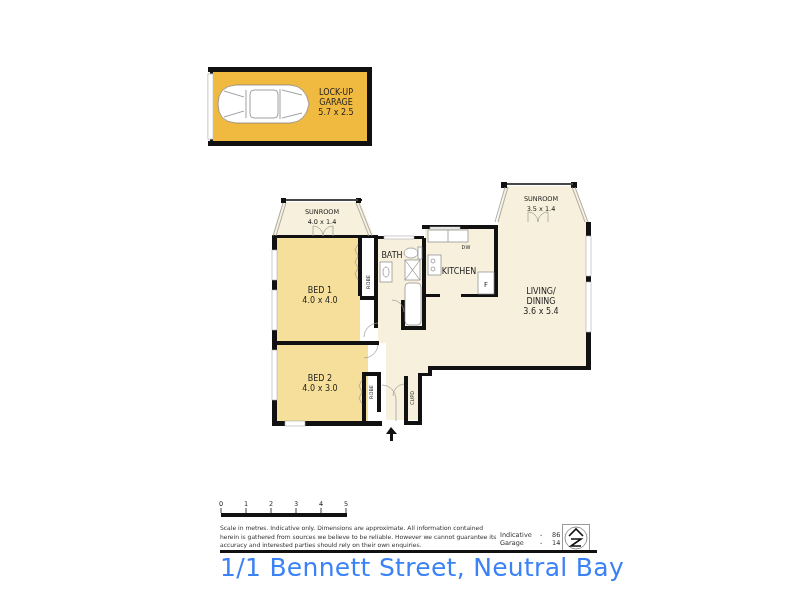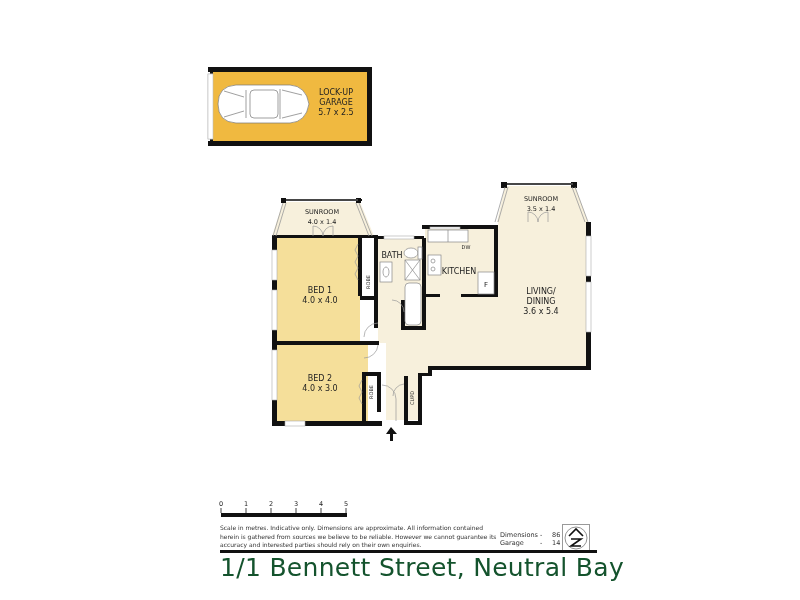--- a/index.html
+++ b/index.html
@@ -4,21 +4,21 @@
 <style>
   html, body { margin:0; padding:0; background:#ffffff; }
   body { width:800px; height:600px; position:relative; overflow:hidden; font-family:"DejaVu Sans", sans-serif; }
   svg { position:absolute; left:0; top:0; }
   .lbl { font-family:"DejaVu Sans", sans-serif; fill:#222; text-anchor:middle; }
   .footer-text { position:absolute; left:220px; top:524px; width:280px; font-size:6px; line-height:8.5px; color:#333; font-family:"DejaVu Sans", sans-serif; }
   .areas { position:absolute; left:500px; top:531px; font-size:6.5px; line-height:8px; color:#333; font-family:"DejaVu Sans", sans-serif; }
   .areas .row { display:flex; gap:4px; }
   .areas .k { width:36px; }
   .areas .d { width:8px; }
-  .title { position:absolute; left:220px; top:553px; font-size:25px; color:#14532d; font-family:"DejaVu Sans", sans-serif; letter-spacing:0.3px;text-align:center; }
+  .title { position:absolute; left:220px; top:553px; font-size:25px; color:#3b82f6; font-family:"DejaVu Sans", sans-serif; letter-spacing:0.3px;text-align:center; }
   .rule { position:absolute; left:220px; top:550px; width:377px; height:3px; background:#111; }
   .compass { position:absolute; left:562px; top:524px; width:26px; height:26px; border:1px solid #999; background:#fff; }
 </style>
 </head>
 <body>
 
 <svg width="800" height="600" viewBox="0 0 800 600">
 
   <g>
     <rect x="210" y="67" width="96" height="79" fill="#111"></rect>
@@ -216,21 +216,21 @@
     <text class="lbl" x="346" y="506" font-size="6.5">5</text>
   </g>
 </svg>
 
 <div style="position:absolute;left:0;top:0;width:0;height:0;"></div>
 
 <div class="footer-text">Scale in metres. Indicative only. Dimensions are approximate.  All information contained herein is gathered from sources we believe to be reliable. However we cannot guarantee its accuracy and interested parties should rely on their own enquiries.</div>
 
 <div class="areas">
   <div class="row">
-    <span class="k">Dimensions</span>
+    <span class="k">Indicative</span>
     <span class="d">-</span>
     <span>86 m²</span>
   </div>
   <div class="row">
     <span class="k">Garage</span>
     <span class="d">-</span>
     <span>14 m²</span>
   </div>
 </div>
 

